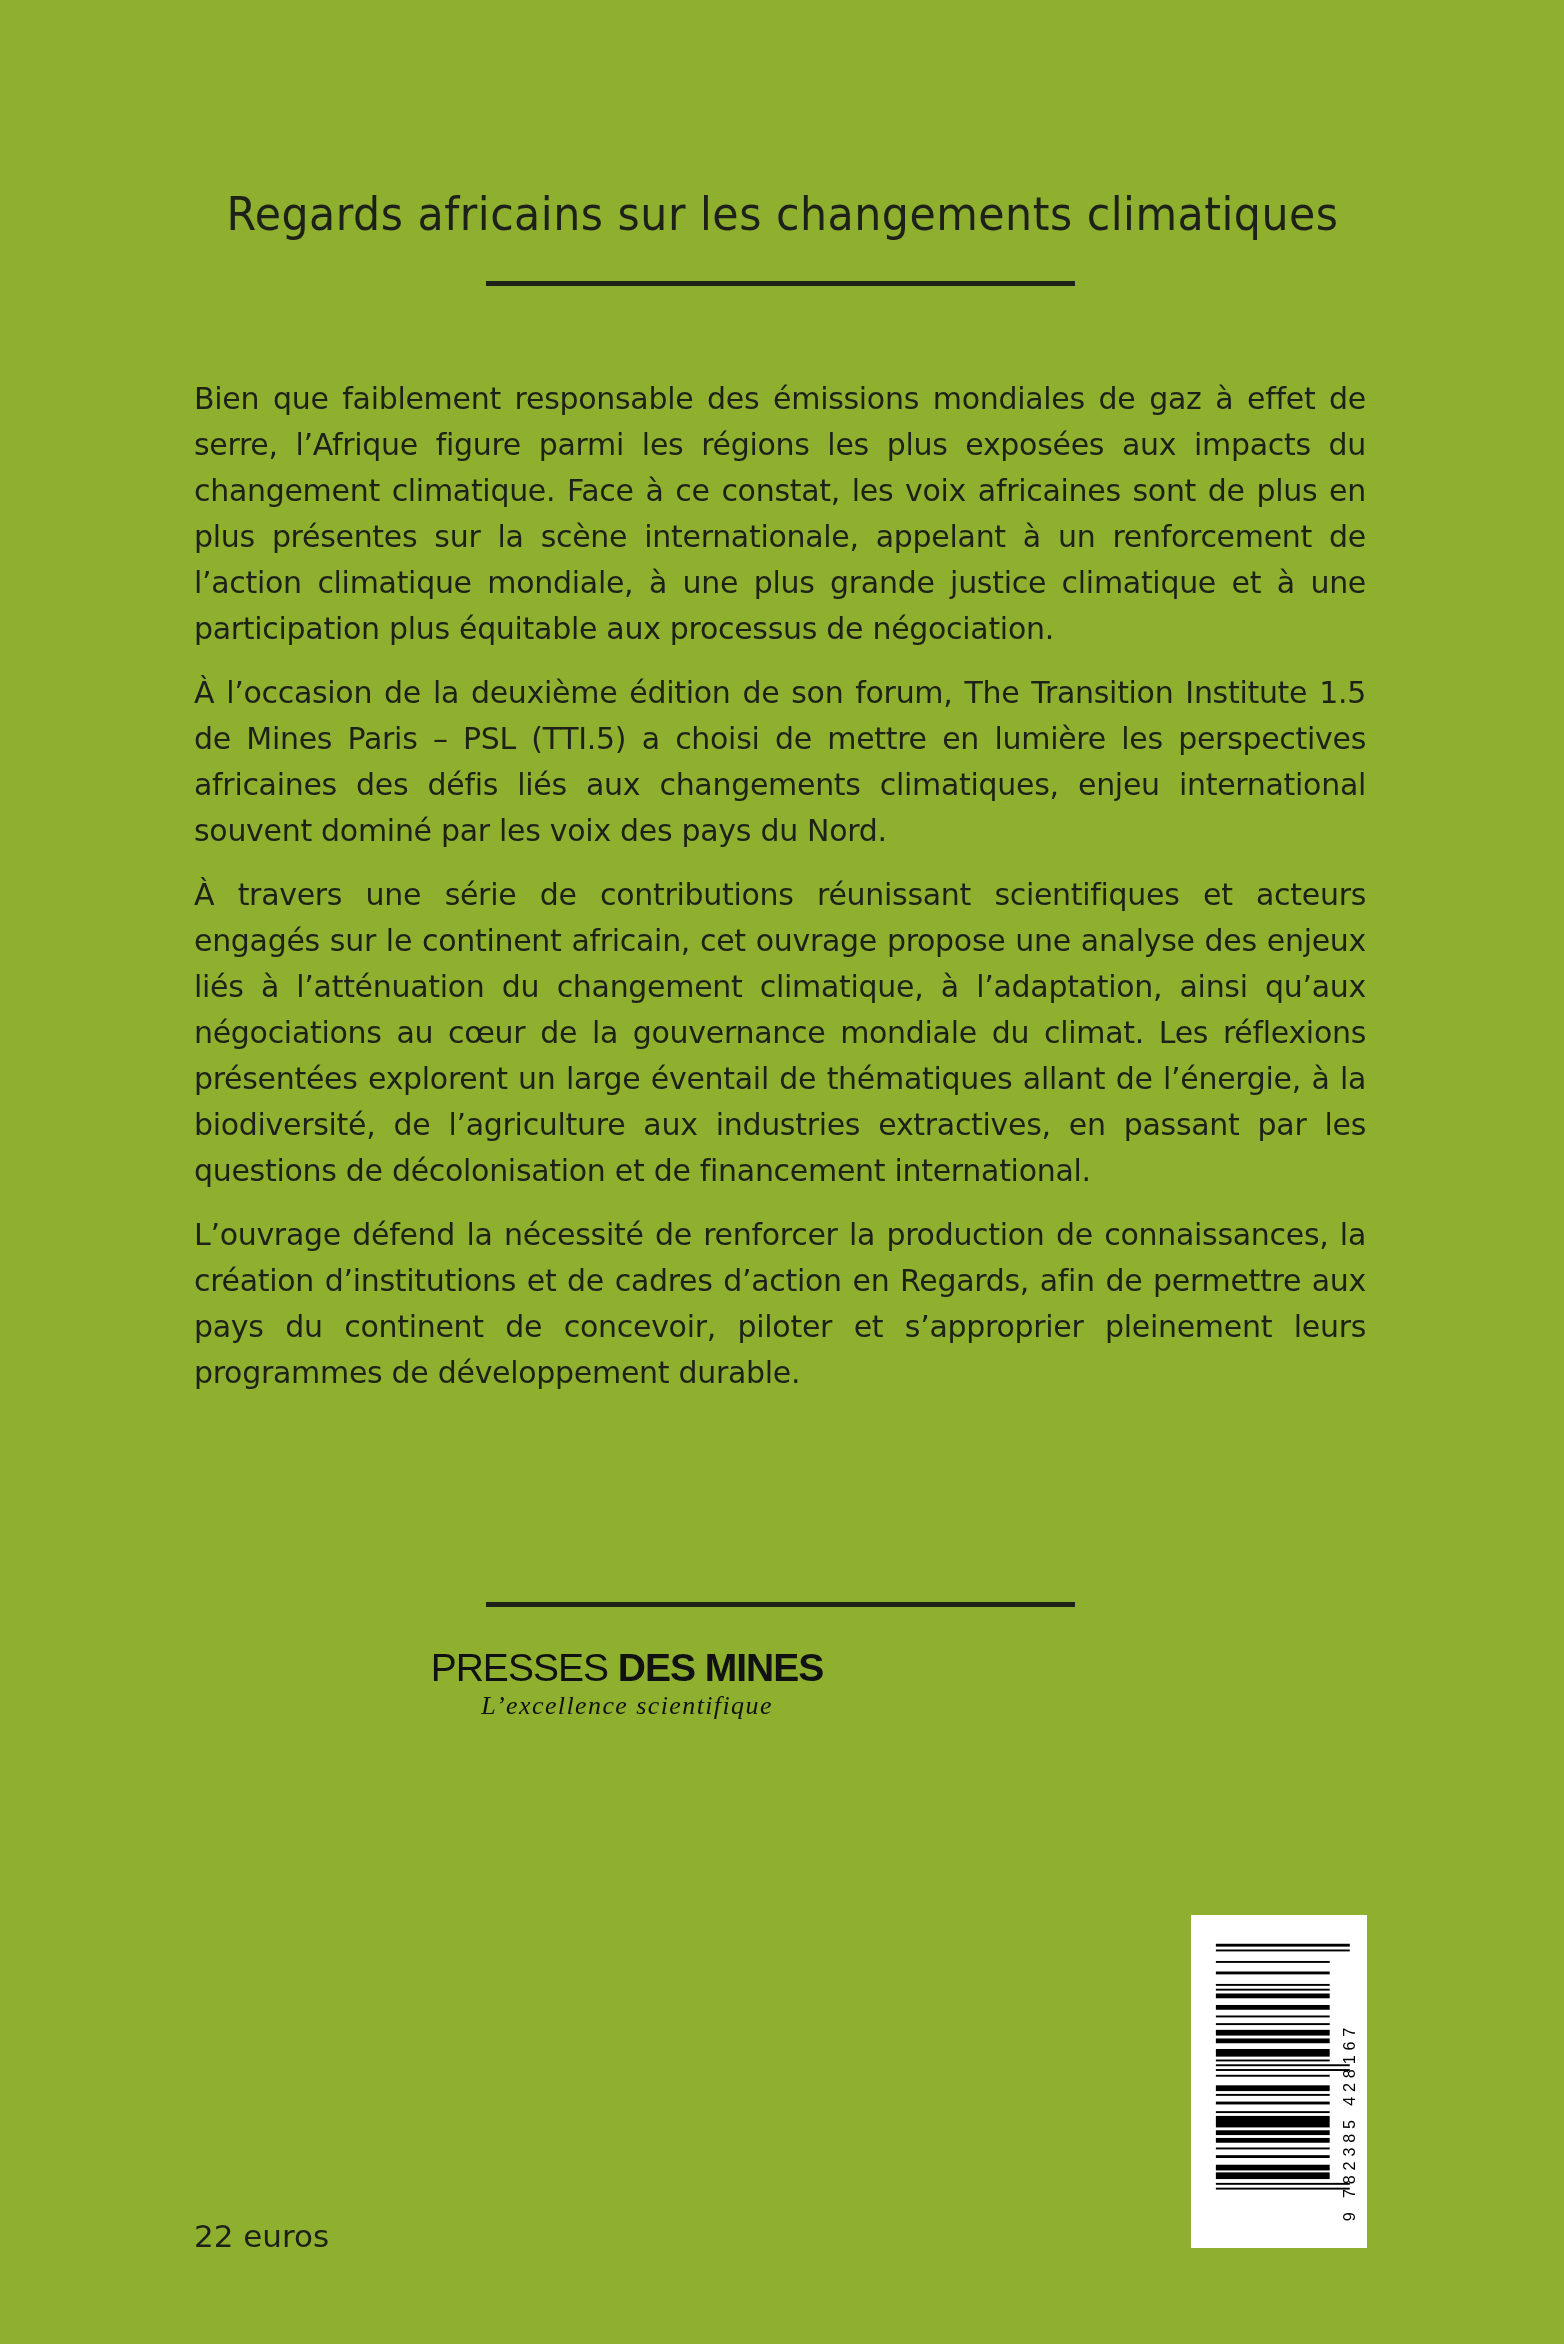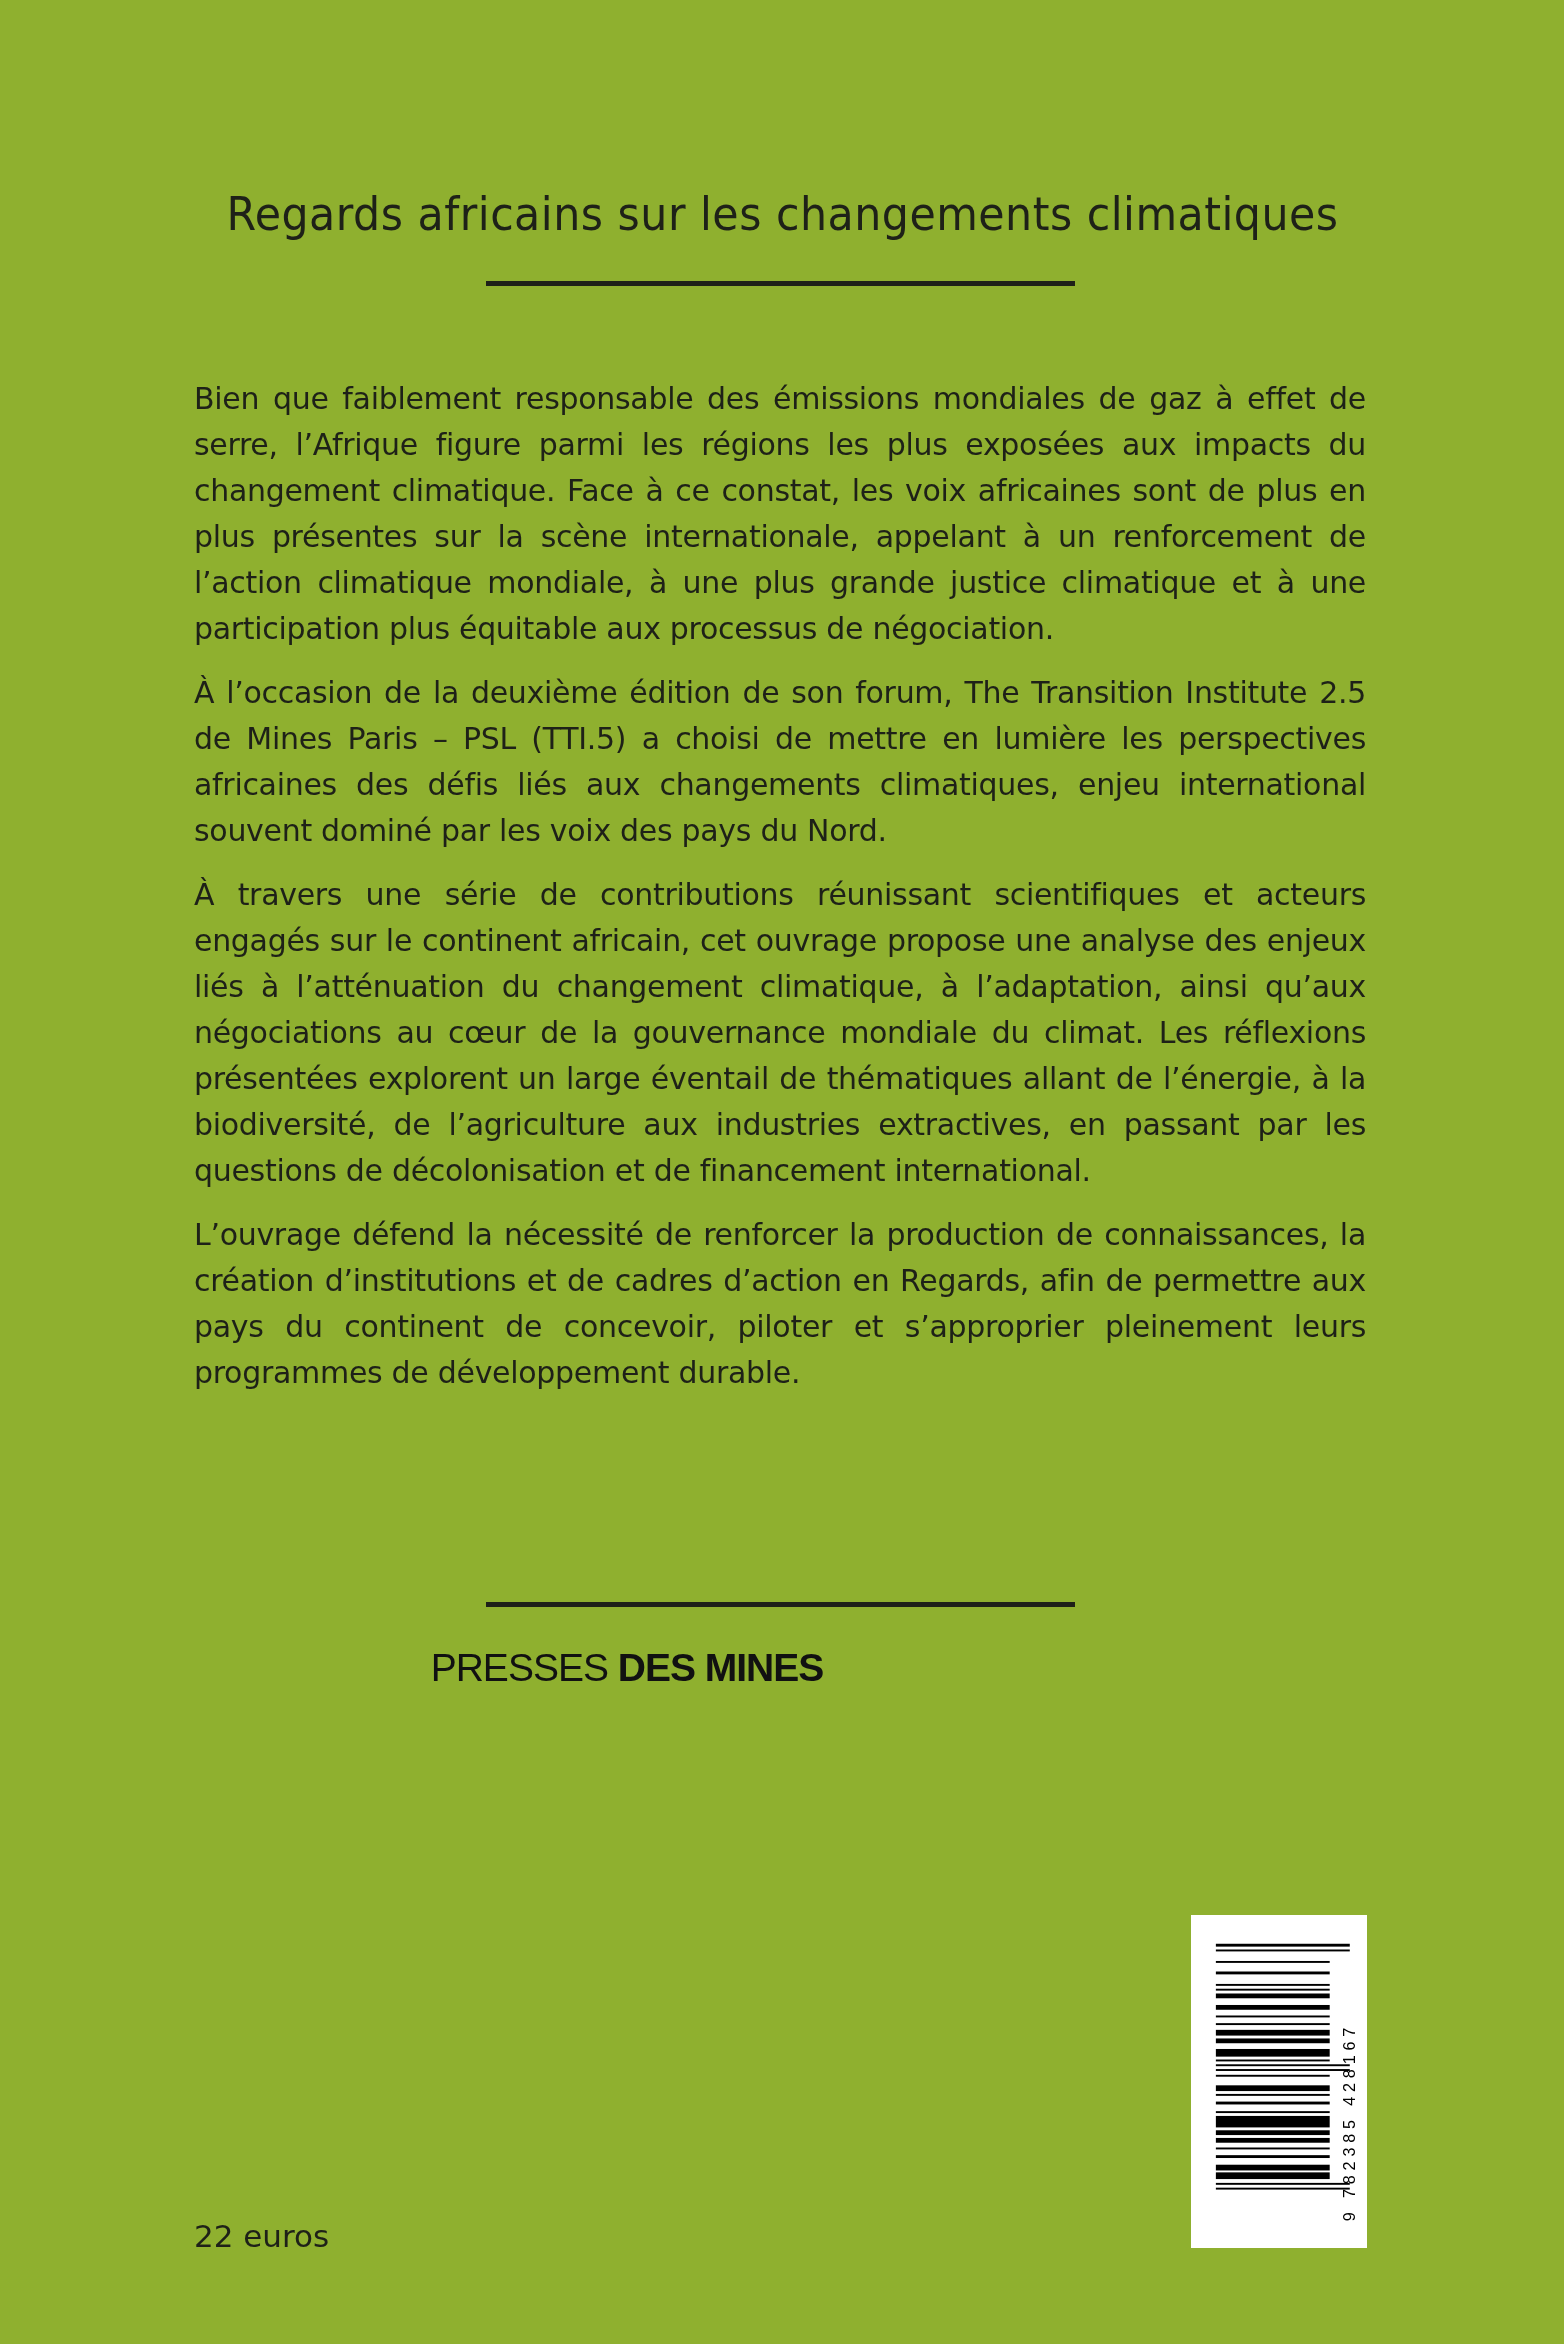--- a/index.html
+++ b/index.html
@@ -20,29 +20,30 @@
   .barcode svg { display:block; }
 </style>
 </head>
 <body>
 
 <div class="title">Regards africains sur les changements climatiques</div>
 <div class="rule rule-top"></div>
 
 <div class="body-text">
   <p>Bien que faiblement responsable des émissions mondiales de gaz à effet de serre, l’Afrique figure parmi les régions les plus exposées aux impacts du changement climatique. Face à ce constat, les voix africaines sont de plus en plus présentes sur la scène internationale, appelant à un renforcement de l’action climatique mondiale, à une plus grande justice climatique et à une participation plus équitable aux processus de négociation.</p>
-  <p>À l’occasion de la deuxième édition de son forum, The Transition Institute 2.5 de Mines Paris – PSL (TTI.5) a choisi de mettre en lumière les perspectives africaines des défis liés aux changements climatiques, enjeu international souvent dominé par les voix des pays du Nord.</p>
+  <p>À l’occasion de la deuxième édition de son forum, The Transition Institute 1.5 de Mines Paris – PSL (TTI.5) a choisi de mettre en lumière les perspectives africaines des défis liés aux changements climatiques, enjeu international souvent dominé par les voix des pays du Nord.</p>
   <p>À travers une série de contributions réunissant scientifiques et acteurs engagés sur le continent africain, cet ouvrage propose une analyse des enjeux liés à l’atténuation du changement climatique, à l’adaptation, ainsi qu’aux négociations au cœur de la gouvernance mondiale du climat. Les réflexions présentées explorent un large éventail de thématiques allant de l’énergie, à la biodiversité, de l’agriculture aux industries extractives, en passant par les questions de décolonisation et de financement international.</p>
   <p>L’ouvrage défend la nécessité de renforcer la production de connaissances, la création d’institutions et de cadres d’action en Regards, afin de permettre aux pays du continent de concevoir, piloter et s’approprier pleinement leurs programmes de développement durable.</p>
 </div>
 
 <div class="rule rule-bottom"></div>
 
 <div class="publisher">
   <div class="pub-name"><span class="light">PRESSES </span><span class="bold">DES MINES</span></div>
+  <div class="pub-tag">L’excellence scientifique</div>
 </div>
 
 <div class="price">22 euros</div>
 
 <div class="barcode">
   <svg width="176" height="333" viewBox="0 0 184 348">
     <g fill="#000">
       <rect x="26" y="30" width="140" height="3"></rect>
       <rect x="26" y="36" width="140" height="2"></rect>
       <rect x="26" y="48" width="119" height="2"></rect>

